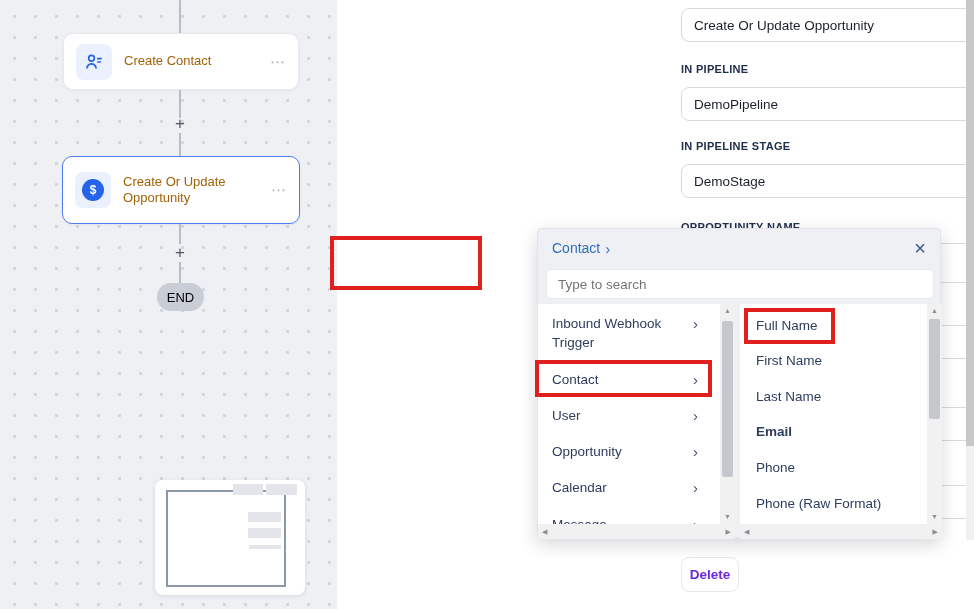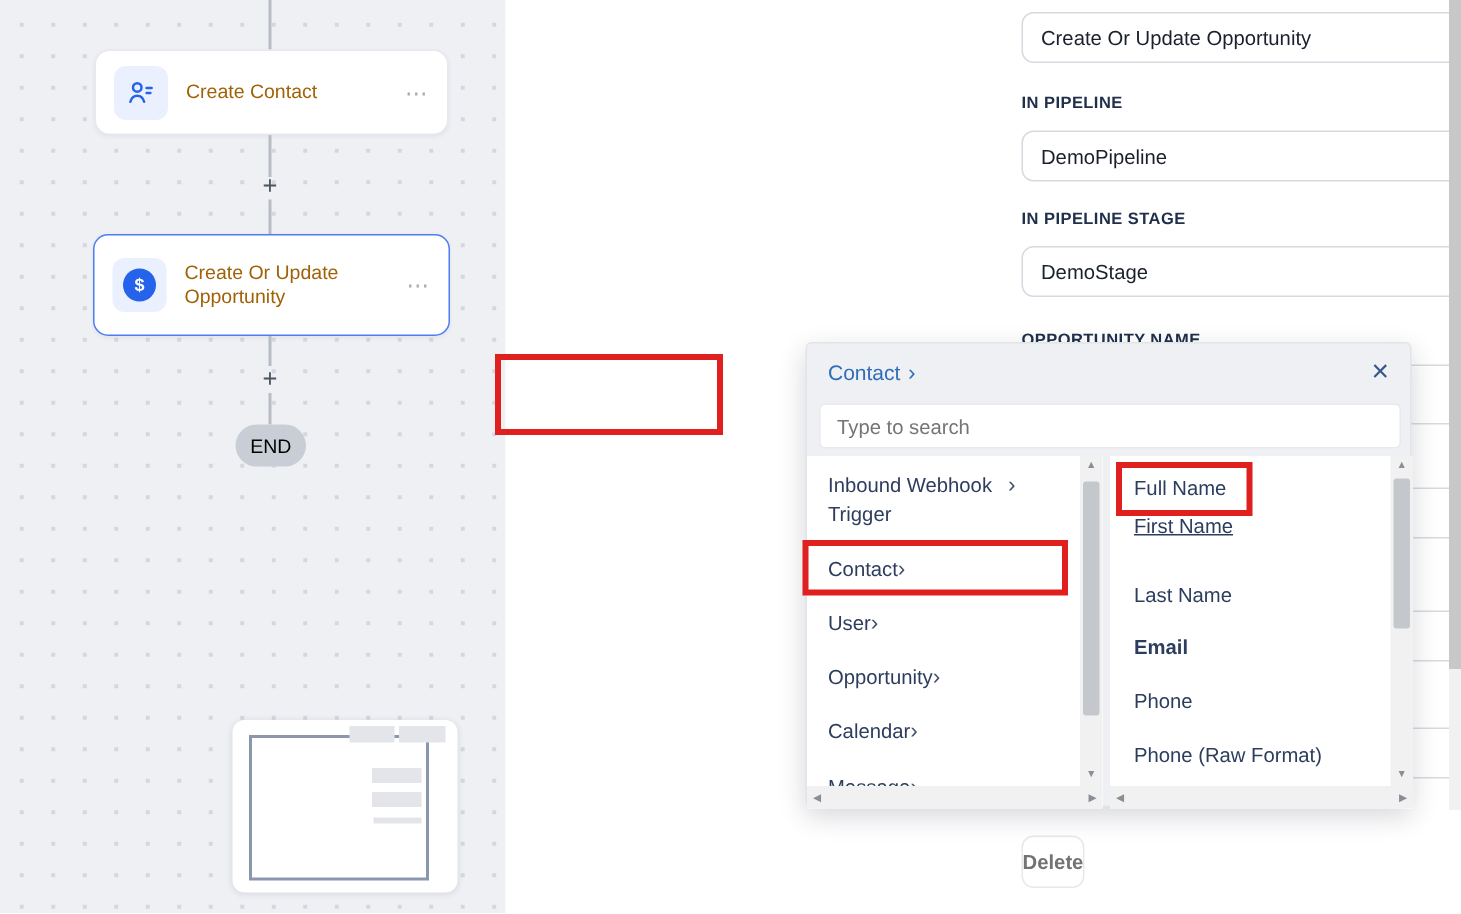--- a/index.html
+++ b/index.html
@@ -37,33 +37,33 @@
     border:1px solid #d6dae0; border-radius:8px; font-size:13.5px; color:#1a202c;
     padding:0 12px; font-family:"Liberation Sans", sans-serif;
   }
   .tb { outline:none; }
   .sel { display:flex; align-items:center; justify-content:space-between; cursor:pointer; }
   .panel-scroll { position:absolute; left:966px; top:0; width:8px; height:540px; background:#f1f1f1; }
   .panel-thumb { position:absolute; left:0; top:0; width:8px; height:446px; background:#c8c8c8; }
 
   
   .btn { position:absolute; height:35px; border-radius:8px; font-size:13.5px; font-weight:bold; display:flex; align-items:center; justify-content:center; cursor:pointer; font-family:"Liberation Sans", sans-serif; }
-  .btn-delete { left:344px; top:557px; width:42px; background:#fff; border:1px solid #e6e8ec; color:#737373; }
+  .btn-delete { left:344px; top:557px; width:58px; background:#fff; border:1px solid #e6e8ec; color:#6d28d9; }
 
   
   .popup { position:absolute; left:537px; top:228px; width:404px; height:310px; background:#eef0f3; border:1px solid #e2e4e8; border-radius:4px; box-shadow:0 6px 18px rgba(20,30,50,.18); }
   .popup-head { position:absolute; left:0; top:0; width:100%; height:38px; display:flex; align-items:center; padding:0 14px; }
   .crumb { color:#2f6fba; font-size:14px; cursor:pointer; }
   .crumb-chev { color:#2f6fba; font-size:15px; margin-left:5px; }
   .popup-close { margin-left:auto; color:#35578d; font-size:20px; line-height:1; cursor:pointer; }
   .popup-search { position:absolute; left:8px; top:40px; width:388px; height:30px; background:#fff; border:1px solid #e7e9ed; border-radius:4px; padding:0 11px; font-size:13.5px; color:#1a202c; outline:none; font-family:"Liberation Sans", sans-serif; }
   .col { position:absolute; top:75px; height:235px; background:#fff; overflow:hidden; }
   .col-left  { left:0;   width:197px; }
   .col-right { left:202px; width:202px; }
-  .menu-item { position:absolute; left:0; width:182px; padding:0 22px 0 14px; display:flex; align-items:flex-start; font-size:13.5px; color:#2d3d5e; line-height:19px; cursor:pointer; }
+  .menu-item { position:absolute; left:0; width:182px; padding:0 22px 0 14px; display:flex; justify-content:space-between; align-items:flex-start; font-size:13.5px; color:#2d3d5e; line-height:19px; cursor:pointer; }
   .menu-item .mi-chev { color:#44506b; font-size:15px; line-height:19px; }
   .field-item { position:absolute; left:0; width:187px; padding-left:16px; font-size:13.5px; color:#2d3d5e; line-height:19px; cursor:pointer; }
 
   
   .vscroll { position:absolute; top:0; width:15px; height:220px; background:#f1f1f1; }
   .vscroll .arr { position:absolute; left:0; width:15px; height:14px; color:#8a8f97; font-size:7px; text-align:center; line-height:14px; cursor:pointer; }
   .vscroll .thumb { position:absolute; left:2px; width:11px; background:#c4c7cc; border-radius:2px; cursor:pointer; }
   .hscroll { position:absolute; left:0; bottom:0; height:15px; background:#f1f1f1; display:flex; align-items:center; justify-content:space-between; padding:0 4px; }
   .hscroll .arr { color:#8a8f97; font-size:7px; cursor:pointer; }
 
@@ -196,21 +196,21 @@
         <div class="arr" style="top:206px;">▼</div>
       </div>
       <div class="hscroll" style="width:197px;">
         <span class="arr">◀</span>
         <span class="arr">▶</span>
       </div>
     </div>
 
     <div class="col col-right">
       <div class="field-item" style="top:12px;">Full Name</div>
-      <div class="field-item" style="top:37px;text-decoration:underline;">First Name</div>
+      <div class="field-item" style="top:47px;">First Name</div>
       <div class="field-item" style="top:83px;">Last Name</div>
       <div class="field-item" style="top:118px;font-weight:bold;">Email</div>
       <div class="field-item" style="top:154px;">Phone</div>
       <div class="field-item" style="top:190px;">Phone (Raw Format)</div>
 
       <div class="vscroll" style="left:187px;">
         <div class="arr" style="top:0;">▲</div>
         <div class="thumb" style="top:15px; height:100px;"></div>
         <div class="arr" style="top:206px;">▼</div>
       </div>

